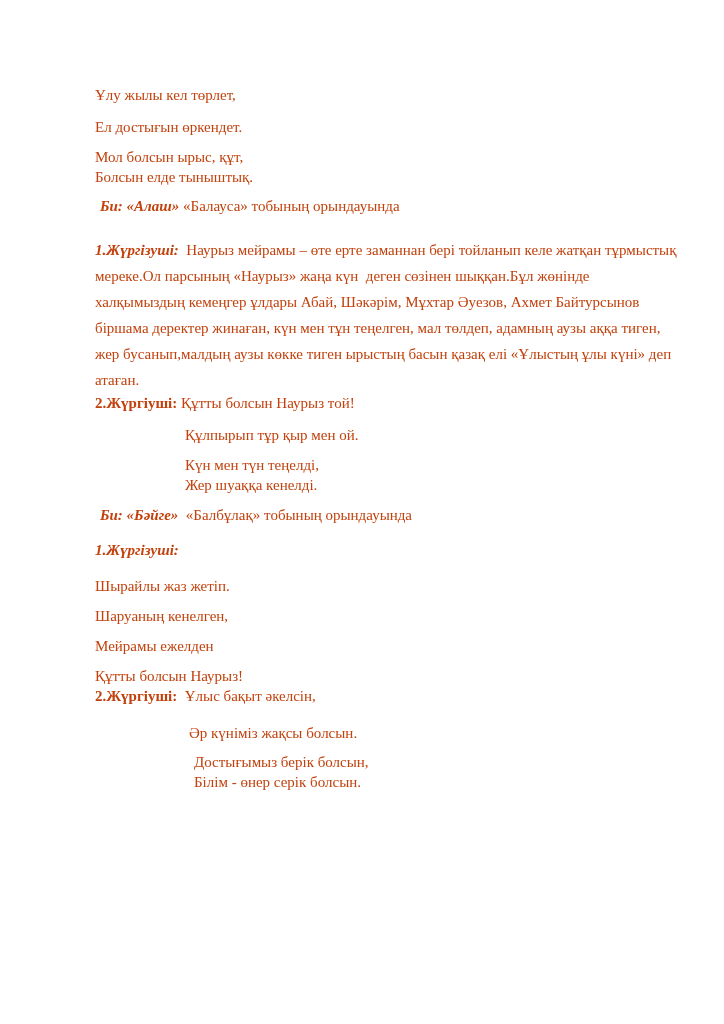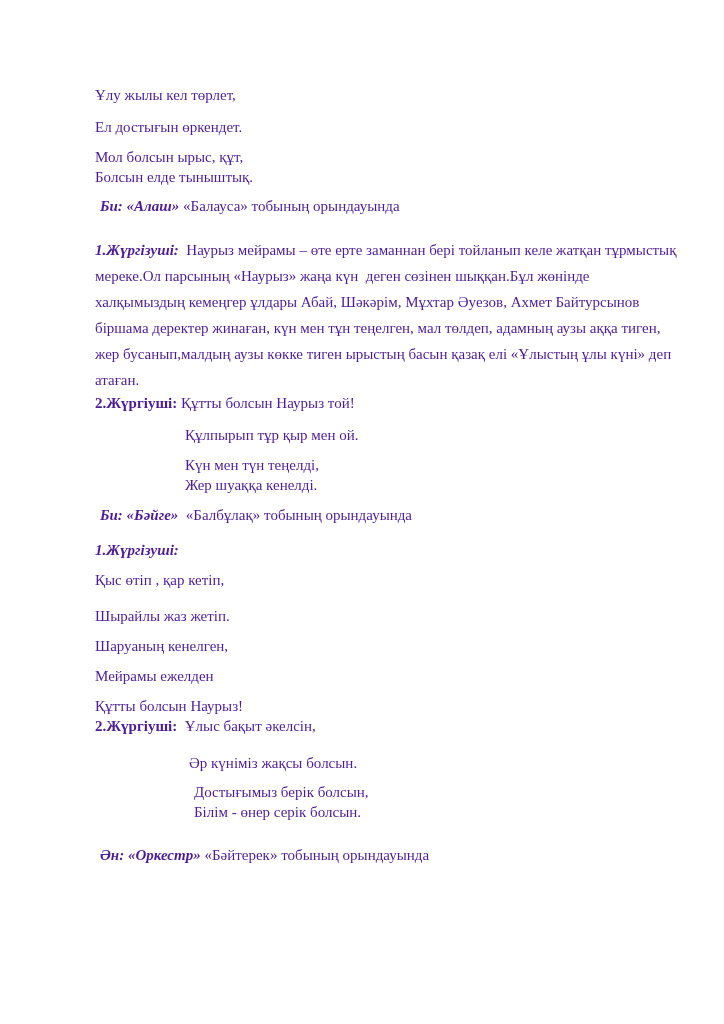--- a/index.html
+++ b/index.html
@@ -6,21 +6,21 @@
   .page {
     position: relative;
     width: 724px;
     height: 1024px;
     background: #ffffff;
     box-sizing: border-box;
     padding: 85px 40px 0 95px;
     font-family: "Liberation Serif", "DejaVu Serif", serif;
     font-size: 15px;
     line-height: 20px;
-    color: #4c1d95;
+    color: #c2410c;
     overflow: hidden;
   }
   .line { white-space: pre; }
   .para .pline { white-space: pre; line-height: 26px; }
   .lbl-bi { font-weight: 700; font-style: italic; }
   .lbl-bold { font-weight: 700; }
 </style>
 </head>
 <body>
 
@@ -31,24 +31,22 @@
       <div class="line" style="margin-top: 10px;"><span>Мол болсын ырыс, құт,</span></div>
       <div class="line" style="margin-top: 0px;"><span>Болсын елде тыныштық.</span></div>
       <div class="line" style="margin-top: 9px; padding-left: 5px;"><span class="lbl-bi">Би: «Алаш»</span><span> «Балауса» тобының орындауында</span></div>
       <div class="line para" style="margin-top: 21px;"><div class="pline"><span class="lbl-bi">1.Жүргізуші:</span><span>  Наурыз мейрамы – өте ерте заманнан бері тойланып келе жатқан тұрмыстық</span></div><div class="pline"><span>мереке.Ол парсының «Наурыз» жаңа күн  деген сөзінен шыққан.Бұл жөнінде</span></div><div class="pline"><span>халқымыздың кемеңгер ұлдары Абай, Шәкәрім, Мұхтар Әуезов, Ахмет Байтурсынов</span></div><div class="pline"><span>біршама деректер жинаған, күн мен тұн теңелген, мал төлдеп, адамның аузы аққа тиген,</span></div><div class="pline"><span>жер бусанып,малдың аузы көкке тиген ырыстың басын қазақ елі «Ұлыстың ұлы күні» деп</span></div><div class="pline"><span>атаған.</span></div></div>
       <div class="line" style="margin-top: 0px;"><span class="lbl-bold">2.Жүргіуші:</span><span> Құтты болсын Наурыз той!</span></div>
       <div class="line" style="margin-top: 12px; padding-left: 90px;"><span>Құлпырып тұр қыр мен ой.</span></div>
       <div class="line" style="margin-top: 10px; padding-left: 90px;"><span>Күн мен түн теңелді,</span></div>
       <div class="line" style="margin-top: 0px; padding-left: 90px;"><span>Жер шуаққа кенелді.</span></div>
       <div class="line" style="margin-top: 10px; padding-left: 5px;"><span class="lbl-bi">Би: «Бәйге»</span><span>  «Балбұлақ» тобының орындауында</span></div>
       <div class="line" style="margin-top: 15px;"><span class="lbl-bi">1.Жүргізуші:</span></div>
-      <div class="line" style="margin-top: 10px;"><span>Қыс өтіп , қар кетіп,</span></div>
       <div class="line" style="margin-top: 16px;"><span>Шырайлы жаз жетіп.</span></div>
       <div class="line" style="margin-top: 10px;"><span>Шаруаның кенелген,</span></div>
       <div class="line" style="margin-top: 10px;"><span>Мейрамы ежелден</span></div>
       <div class="line" style="margin-top: 10px;"><span>Құтты болсын Наурыз!</span></div>
       <div class="line" style="margin-top: 0px;"><span class="lbl-bold">2.Жүргіуші:</span><span>  Ұлыс бақыт әкелсін,</span></div>
       <div class="line" style="margin-top: 17px; padding-left: 94px;"><span>Әр күніміз жақсы болсын.</span></div>
       <div class="line" style="margin-top: 9px; padding-left: 99px;"><span>Достығымыз берік болсын,</span></div>
       <div class="line" style="margin-top: 0; padding-left: 99px;"><span>Білім - өнер серік болсын.</span></div>
-      <div class="line" style="margin-top: 23px; padding-left: 5px;"><span class="lbl-bi">Ән: «Оркестр»</span><span> «Бәйтерек» тобының орындауында</span></div>
     </div>
 </div>
 
 </body></html>

